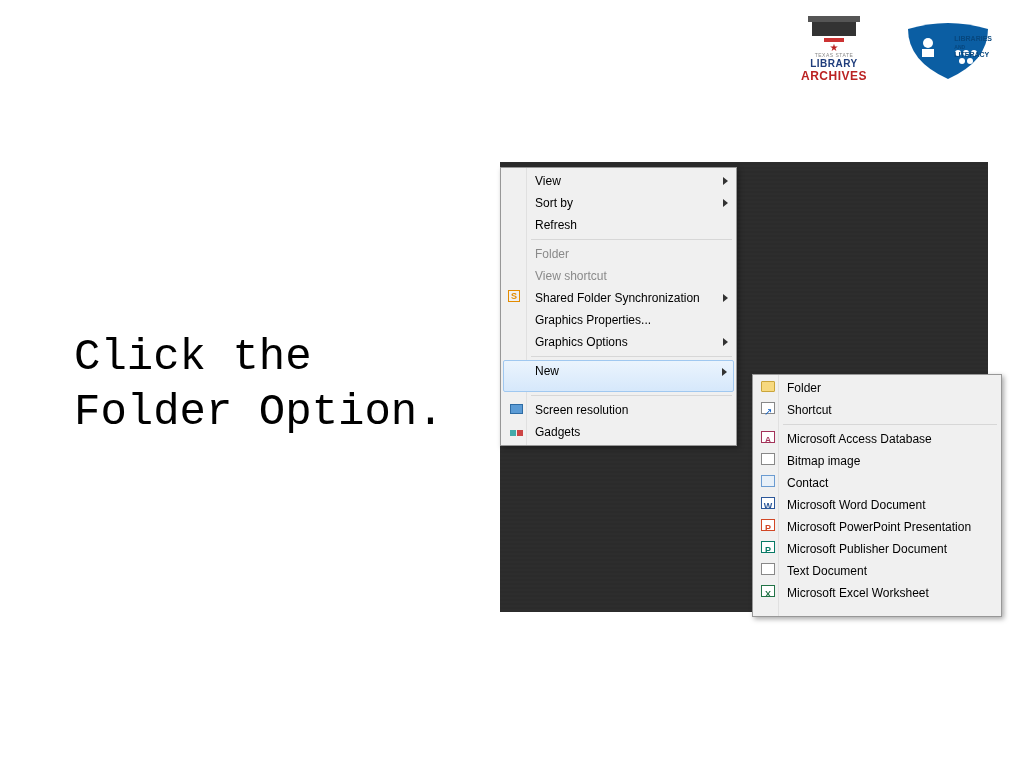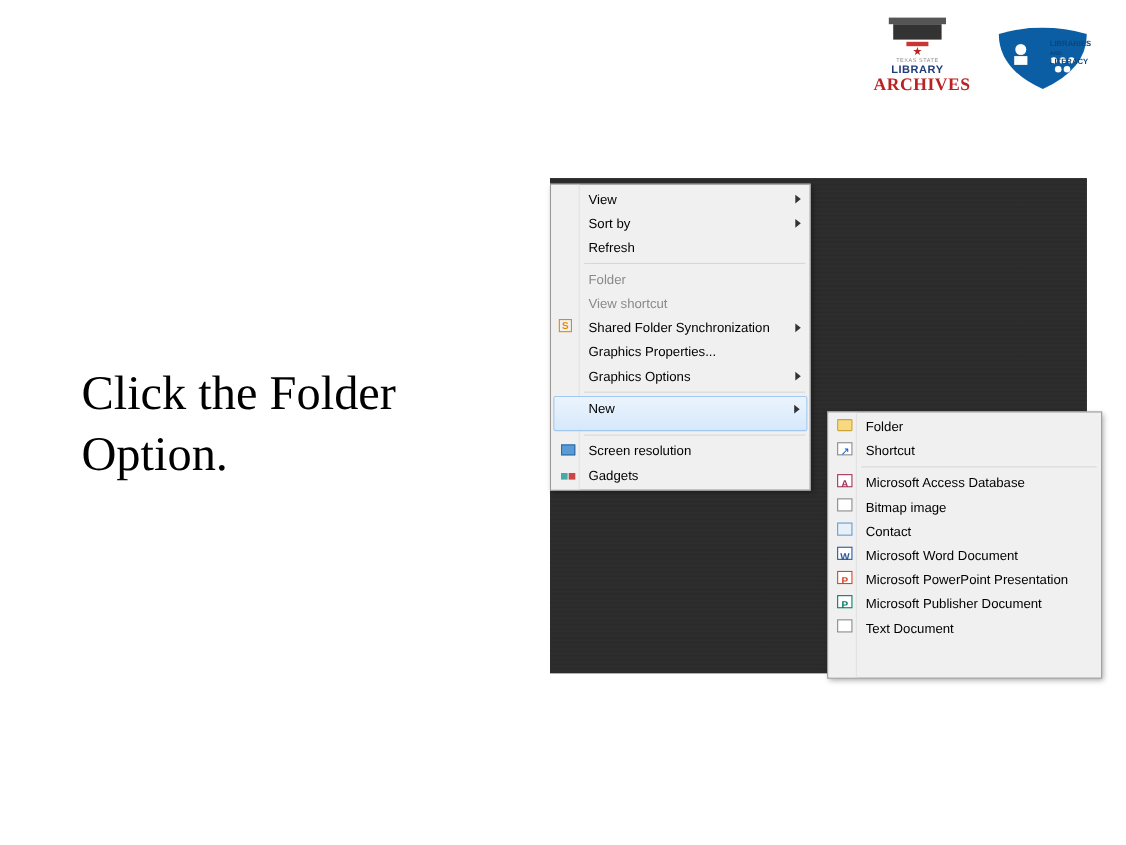--- a/index.html
+++ b/index.html
@@ -30,37 +30,37 @@
   }
   .logo1 .bldg::before {
     content:""; position:absolute; top:-6px; left:-4px; right:-4px; height:6px; background:#555;
   }
   .logo1 .redbar { height:4px; background:#c33; margin:2px auto; width:20px;}
   .logo1 .star {
     color:#b22; font-size:10px; line-height:8px;
   }
   .logo1 .t1 { font-size:5px; color:#888; letter-spacing:.5px;}
   .logo1 .t2 { font-size:10px; font-weight:bold; color:#1e3c7b; letter-spacing:.5px;}
-  .logo1 .t3 { font-size:16px; font-weight:bold; color:#b22; letter-spacing:.5px;font-family:Liberation Serif, serif;}
+  .logo1 .t3 { font-size:12px; font-weight:bold; color:#b22; letter-spacing:.5px;}
   .logo2 {
     text-align:center;
     position: relative;
     width: 96px; height: 60px;
   }
   .logo2 svg { width:96px; height:60px; }
   .logo2 .txt {
     position:absolute; right:4px; top:12px;
     font-size:7px; font-weight:bold; color:#07477e; line-height:8px; text-align:left;
   }
   .instruction {
     position: absolute;
     left: 74px;
     top: 330px;
     width: 400px;
-    font-family: Liberation Serif, serif;
+    font-family: Liberation Mono, monospace;
     font-size: 44px;
     line-height: 1.25;
     color: #000;
   }
   .screenshot {
     position: absolute;
     left: 500px;
     top: 162px;
     width: 488px;
     height: 450px;
@@ -266,14 +266,20 @@
         <span class="ico-box" style="border-color:#087a66;color:#087a66;font-size:9px;font-weight:bold;">P</span>
       </span>
       <span>Microsoft Publisher Document</span>
     </div>
     <div class="mi">
       <span class="ico">
         <span class="ico-box"></span>
       </span>
       <span>Text Document</span>
     </div>
+    <div class="mi">
+      <span class="ico">
+        <span class="ico-box" style="border-color:#217346;color:#217346;font-size:9px;font-weight:bold;">X</span>
+      </span>
+      <span>Microsoft Excel Worksheet</span>
+    </div>
   </div>
 </div>
 
 </body></html>

